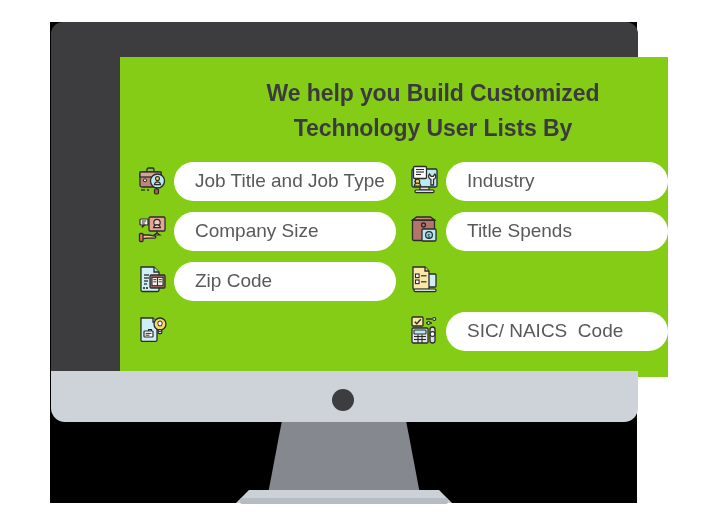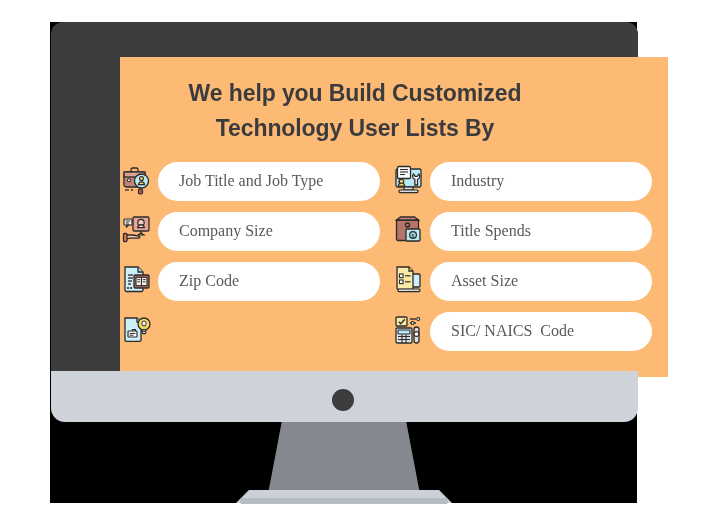--- a/index.html
+++ b/index.html
@@ -20,22 +20,22 @@
 
   
   .bezel{
     position:absolute;left:51px;top:22px;width:587px;height:349px;
     background:#3d3d40;
     border-top-left-radius:12px;border-top-right-radius:12px;
   }
   
   .screen{
     position:absolute;left:69px;top:35px;width:548px;height:320px;
-    background:#fdba74;
-    display:flex;flex-direction:column;align-items:flex-start;
+    background:#84cc16;
+    display:flex;flex-direction:column;align-items:flex-end;
   }
   
   .chin{
     position:absolute;left:51px;top:371px;width:587px;height:51px;
     background:#ced3da;
     border-bottom-left-radius:14px;border-bottom-right-radius:14px;
   }
   .chin-btn{
     position:absolute;left:332px;top:389px;width:22px;height:22px;
     background:#3d3d40;border-radius:50%;
@@ -86,23 +86,23 @@
     margin-right:4px;
   }
   .icon-wrap svg{display:block;}
   .pill{
     flex:1 1 auto;height:39px;
     background:#ffffff;border-radius:20px;
     display:flex;align-items:center;
   }
   .pill-label{
     padding-left:21px;
-    font-size:16px;color:#59595c;
+    font-size:19px;color:#59595c;
     white-space:pre;
-    font-family:Liberation Serif, serif;
+    font-family:Liberation Sans, sans-serif;
   }
 </style>
 </head>
 <body>
 
 <div id="stage">
 
   <div class="backdrop"></div>
 
   <div class="bezel">
@@ -225,23 +225,20 @@
               <rect x="10" y="9" width="16" height="13" rx="1" fill="#cdeff7" stroke="#2b2b2b" stroke-width="1.3"></rect>
               <path d="M3 2h12l4 4v17a1.3 1.3 0 0 1-1.3 1.3H4.3A1.3 1.3 0 0 1 3 23z" fill="#fae8a6" stroke="#2b2b2b" stroke-width="1.3"></path>
               <path d="M15 2v4h4" fill="#f0d878" stroke="#2b2b2b" stroke-width="1.3"></path>
               <rect x="5.5" y="9" width="3.6" height="3.6" fill="#fffdf4" stroke="#2b2b2b" stroke-width="1.1"></rect>
               <rect x="5.5" y="15" width="3.6" height="3.6" fill="#fffdf4" stroke="#2b2b2b" stroke-width="1.1"></rect>
               <line x1="11" y1="10.8" x2="16.5" y2="10.8" stroke="#2b2b2b" stroke-width="1.2"></line>
               <line x1="11" y1="16.8" x2="16.5" y2="16.8" stroke="#2b2b2b" stroke-width="1.2"></line>
               <rect x="4" y="24" width="22" height="2.6" rx="1" fill="#d9dde2" stroke="#2b2b2b" stroke-width="1.2"></rect>
             </svg>
           </span>
-          <div class="pill">
-            <span class="pill-label">Asset Size</span>
-          </div>
         </div>
 
         <div class="item">
           <span class="icon-wrap">
             <svg width="30" height="32" viewBox="0 0 30 32">
               <path d="M3 3h12l4 4v18a1.4 1.4 0 0 1-1.4 1.4H4.4A1.4 1.4 0 0 1 3 25z" fill="#cdeff7" stroke="#2b2b2b" stroke-width="1.3"></path>
               <path d="M15 3v4h4" fill="#a9dfeb" stroke="#2b2b2b" stroke-width="1.3"></path>
               <rect x="6" y="16" width="9" height="6" rx="0.8" fill="#fdfdfd" stroke="#2b2b2b" stroke-width="1.2"></rect>
               <line x1="7.6" y1="18.4" x2="13.4" y2="18.4" stroke="#2b2b2b" stroke-width="1"></line>
               <line x1="7.6" y1="20.2" x2="11.4" y2="20.2" stroke="#2b2b2b" stroke-width="1"></line>

